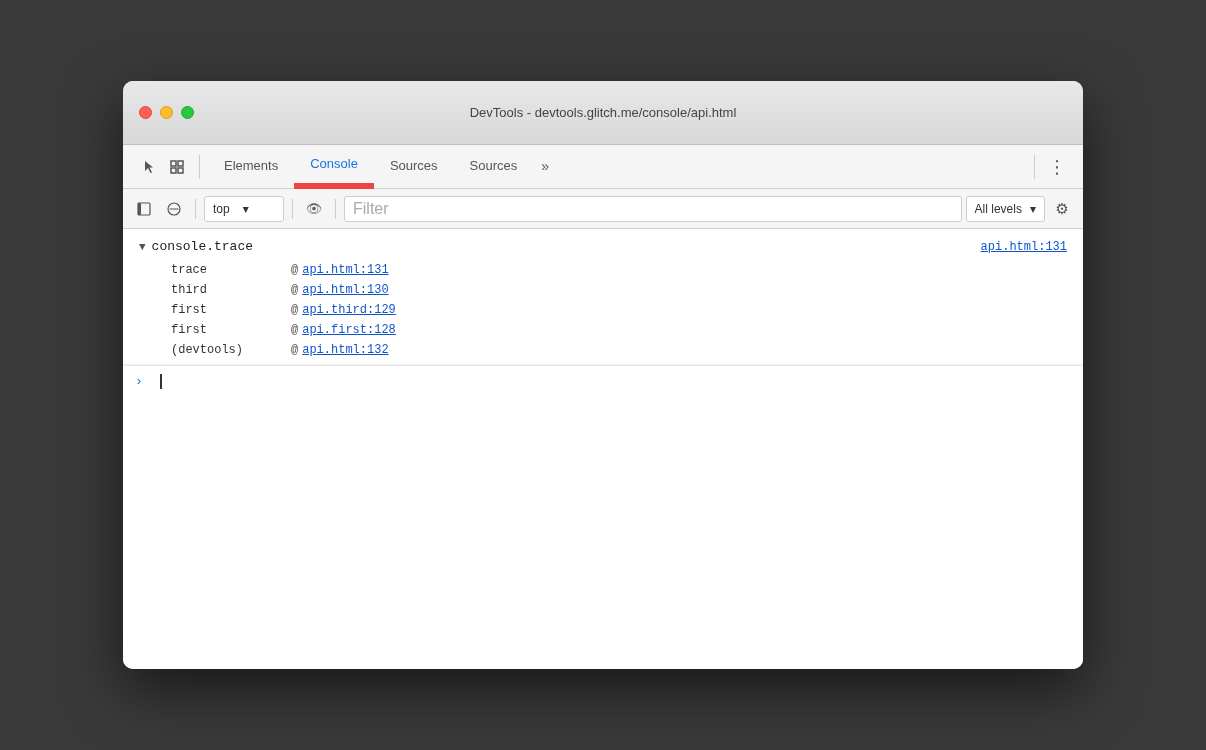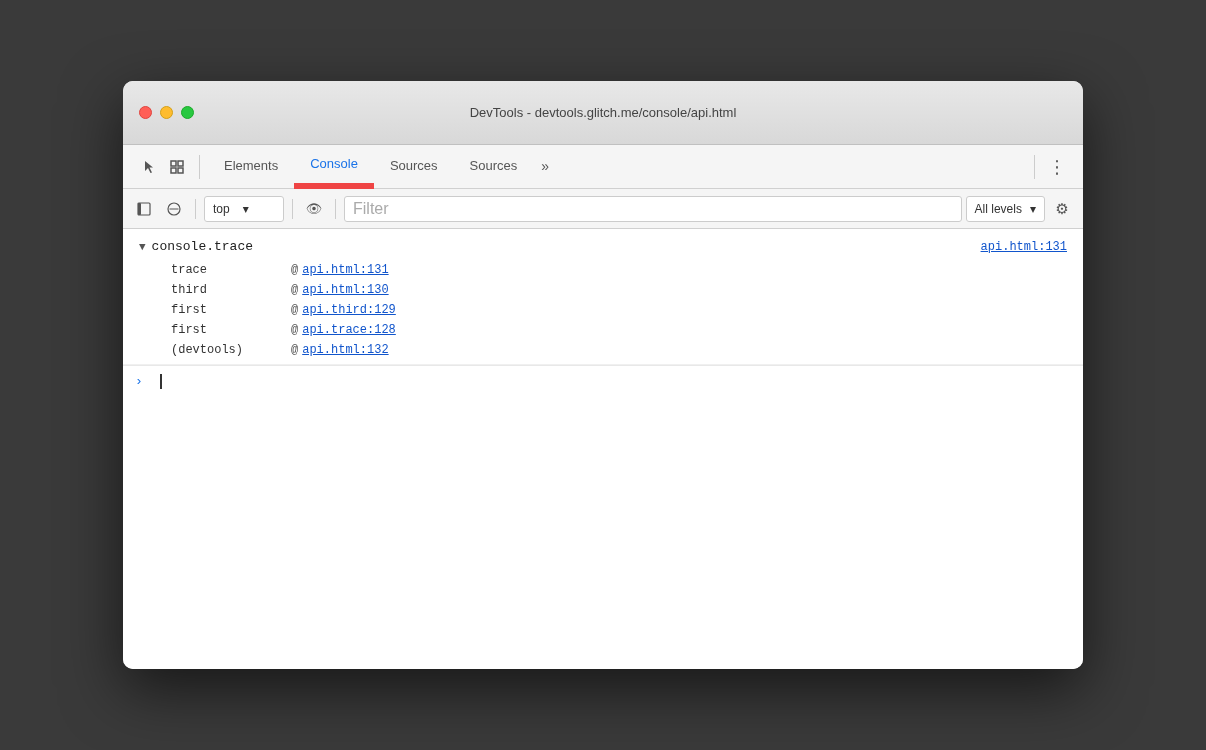--- a/index.html
+++ b/index.html
@@ -398,21 +398,21 @@
 
       <div class="trace-row">
         <span class="trace-row-func">first</span>
         <span class="trace-row-at">@</span>
         <a class="trace-row-link">api.third:129</a>
       </div>
 
       <div class="trace-row">
         <span class="trace-row-func">first</span>
         <span class="trace-row-at">@</span>
-        <a class="trace-row-link">api.trace:128</a>
+        <a class="trace-row-link">api.first:128</a>
       </div>
 
       <div class="trace-row">
         <span class="trace-row-func">(devtools)</span>
         <span class="trace-row-at">@</span>
         <a class="trace-row-link">api.html:132</a>
       </div>
     </div>
 
     <div class="console-input-row">

